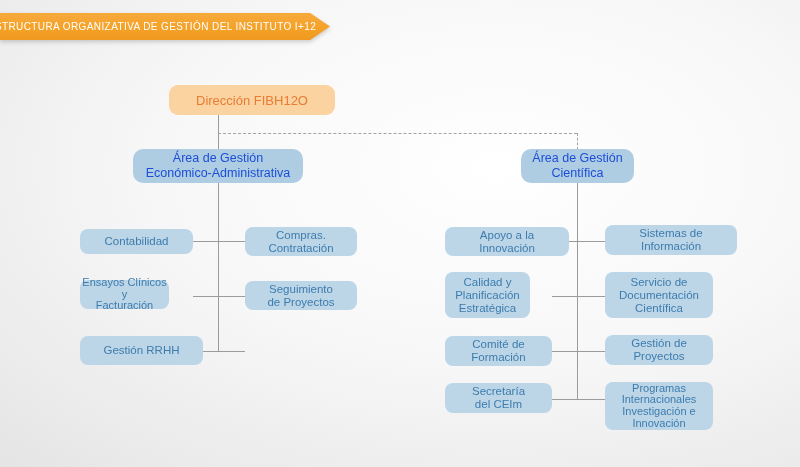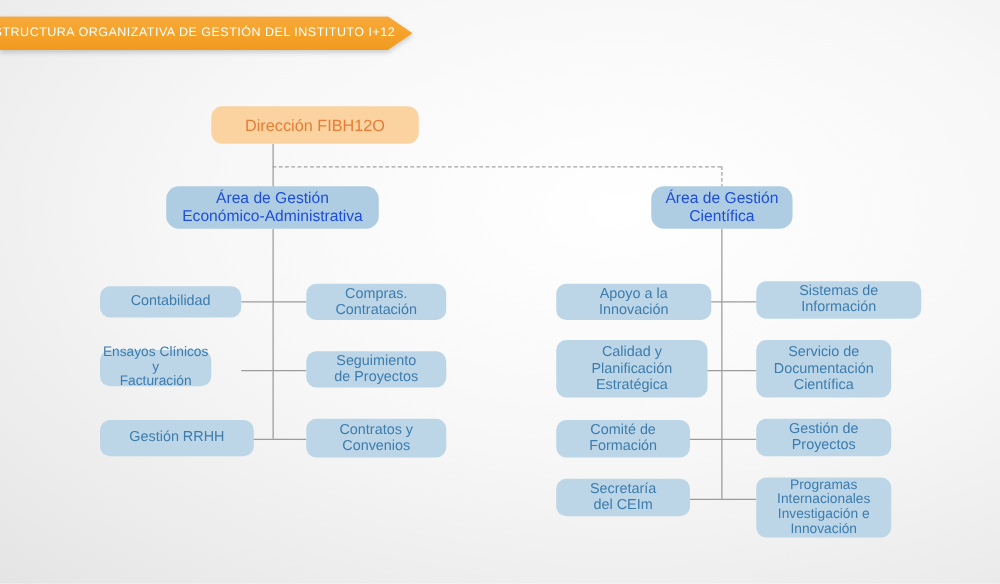--- a/index.html
+++ b/index.html
@@ -68,28 +68,26 @@
 Científica</div>
 
   <div class="node child" style="left:80px;top:229px;width:113px;height:25px">Contabilidad</div>
   <div class="node child" style="left:245px;top:227px;width:112px;height:29px">Compras.
 Contratación</div>
   <div class="node child dense" style="left:80px;top:280px;width:89px;height:29px">Ensayos Clínicos y
 Facturación</div>
   <div class="node child" style="left:245px;top:281px;width:112px;height:29px">Seguimiento
 de Proyectos</div>
   <div class="node child" style="left:80px;top:336px;width:123px;height:29px">Gestión RRHH</div>
-  <div class="node child" style="left:245px;top:335px;width:112px;height:31px">Contratos y
-Convenios</div>
 
   <div class="node child" style="left:445px;top:227px;width:124px;height:29px">Apoyo a la
 Innovación</div>
   <div class="node child" style="left:605px;top:225px;width:132px;height:30px">Sistemas de
 Información</div>
-  <div class="node child" style="left:445px;top:272px;width:121px;height:46px">Calidad y
+  <div class="node child" style="left:445px;top:272px;width:85px;height:46px">Calidad y
 Planificación
 Estratégica</div>
   <div class="node child" style="left:605px;top:272px;width:108px;height:46px">Servicio de
 Documentación
 Científica</div>
   <div class="node child" style="left:445px;top:336px;width:107px;height:30px">Comité de
 Formación</div>
   <div class="node child" style="left:605px;top:335px;width:108px;height:30px">Gestión de
 Proyectos</div>
   <div class="node child" style="left:445px;top:383px;width:107px;height:30px">Secretaría

